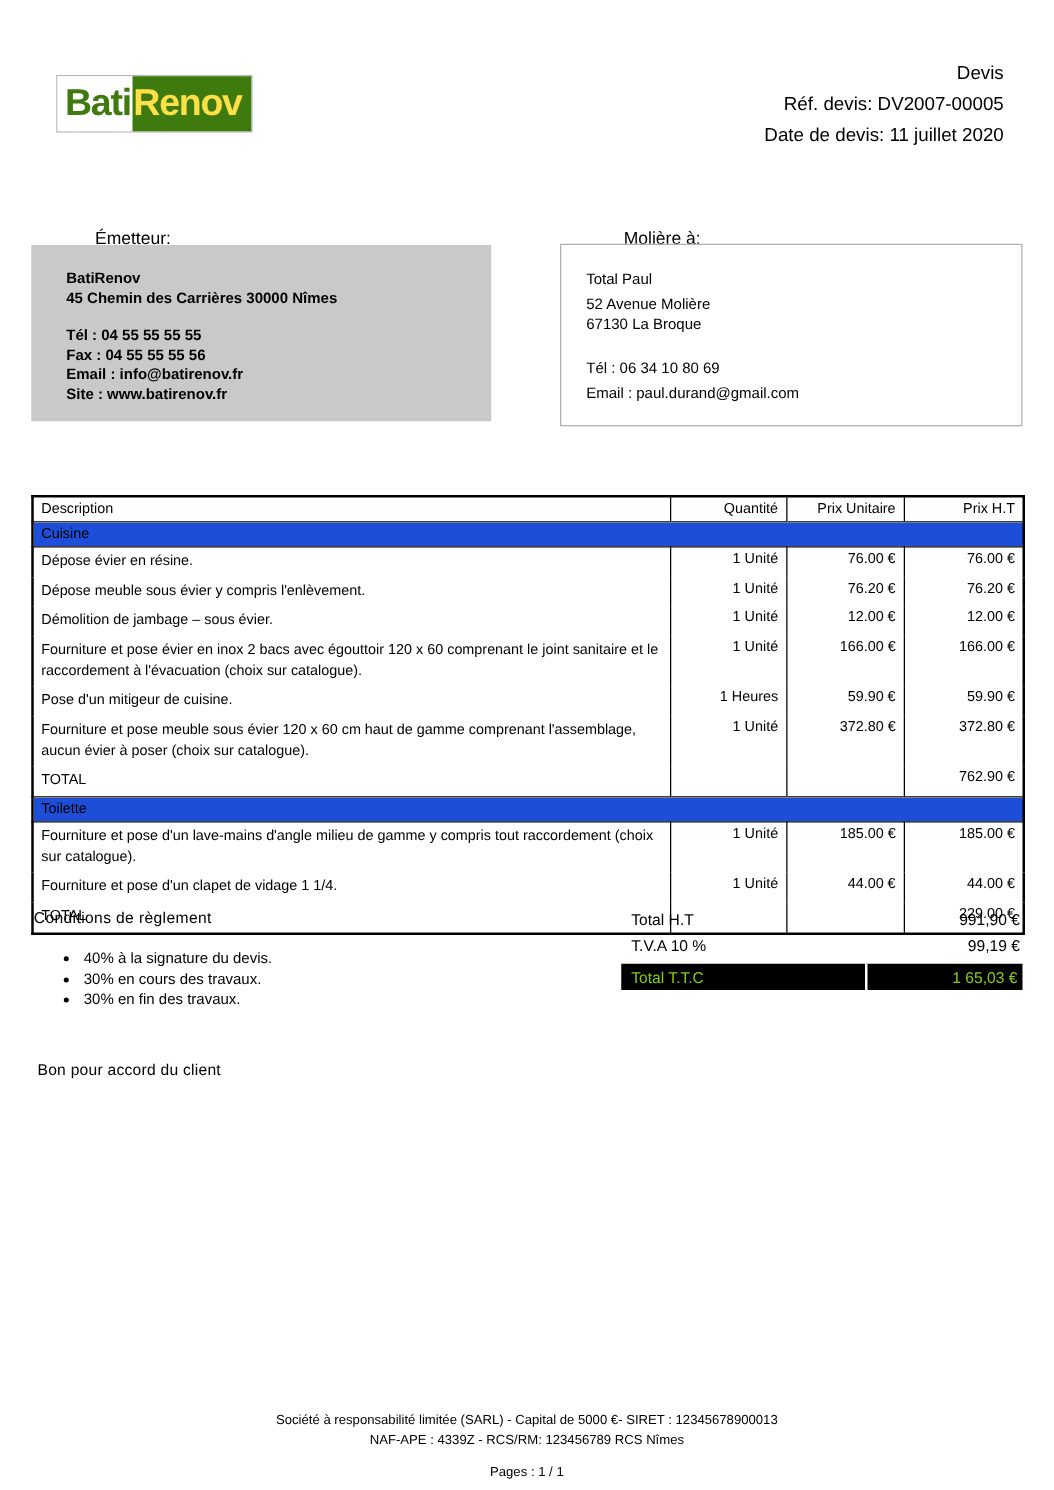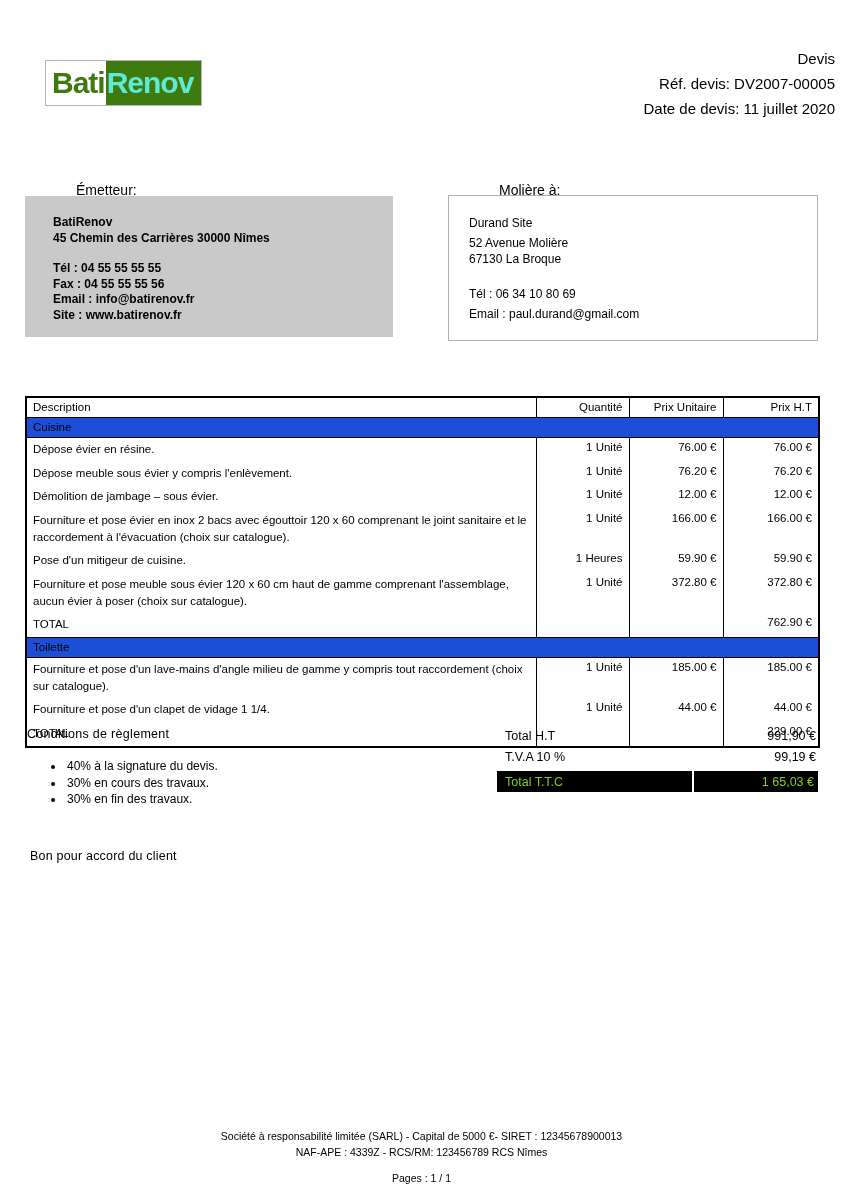--- a/index.html
+++ b/index.html
@@ -3,24 +3,24 @@
 <meta charset="utf-8">
 <style>
   html,body{margin:0;padding:0;background:#ffffff;}
   body{font-family:"Liberation Sans","DejaVu Sans",sans-serif;color:#000;}
   .page{position:relative;width:843px;height:1192px;background:#fff;overflow:hidden;}
 
   
   .logo{position:absolute;left:45px;top:60px;display:flex;border:1px solid #b5b5b5;
         font-weight:bold;font-size:30px;line-height:44px;letter-spacing:-1px;}
   .logo .p1{background:#ffffff;color:#3e7a0e;padding:0 1px 0 6px;}
-  .logo .p2{background:#3e7a0e;color:#5eead4;padding:0 8px 0 1px;}
-
-  
-  .header-meta{position:absolute;right:8px;top:46px;text-align:right;
+  .logo .p2{background:#3e7a0e;color:#fde047;padding:0 8px 0 1px;}
+
+  
+  .header-meta{position:absolute;right:40px;top:46px;text-align:right;
                font-size:15px;line-height:25px;}
 
   
   .block-label{position:absolute;font-size:14px;margin-left:48px;}
   .sender-label{left:28px;top:182px;}
   .recipient-label{left:451px;top:182px;}
   .sender-box{position:absolute;left:25px;top:196px;width:368px;height:141px;
               background:#c9c9c9;box-sizing:border-box;padding:19px 10px 0 28px;
               font-size:12px;line-height:15.5px;font-weight:bold;}
   .sender-box .gap{height:15px;}
@@ -93,21 +93,21 @@
     <div>45 Chemin des Carrières 30000 Nîmes</div>
     <div class="gap"></div>
     <div>Tél : 04 55 55 55 55</div>
     <div>Fax : 04 55 55 55 56</div>
     <div>Email : info@batirenov.fr</div>
     <div>Site : www.batirenov.fr</div>
   </div>
 
   <div class="block-label recipient-label">Molière à:</div>
   <div class="recipient-box">
-    <div class="name">Durand Site</div>
+    <div class="name">Total Paul</div>
     <div>52 Avenue Molière</div>
     <div>67130 La Broque</div>
     <div class="gap"></div>
     <div class="phone">Tél : 06 34 10 80 69</div>
     <div>Email : paul.durand@gmail.com</div>
   </div>
 
   <table class="items">
     <colgroup>
       <col class="c-desc">

